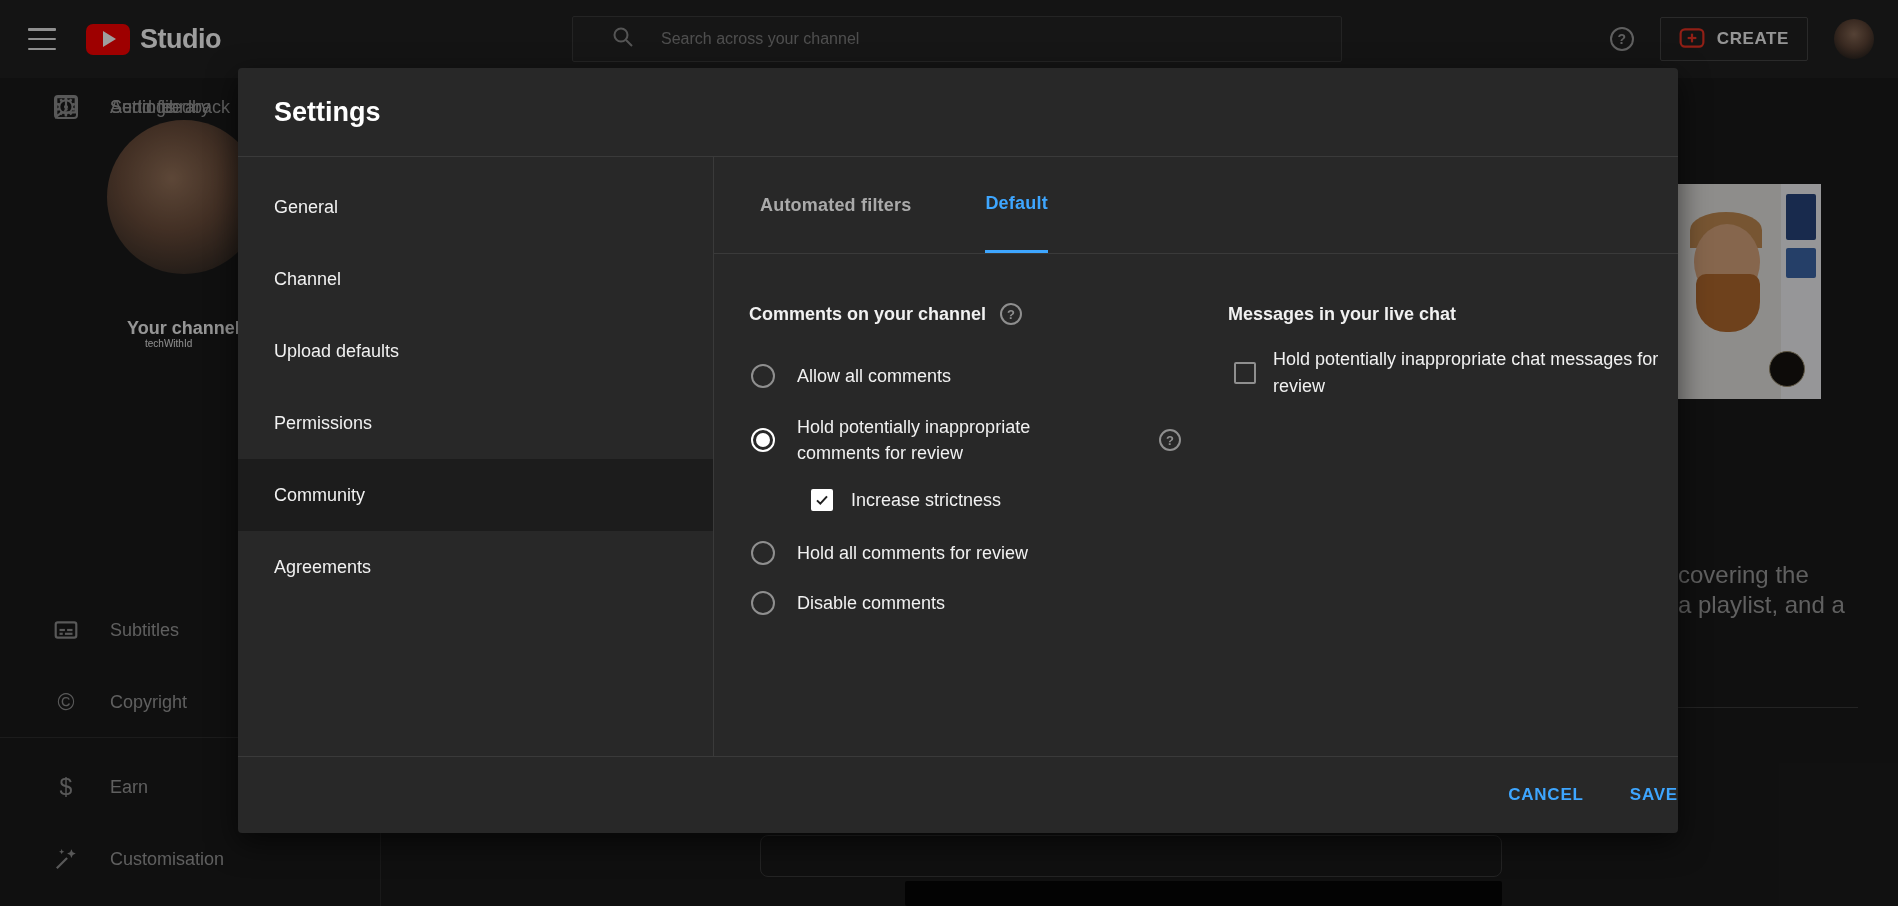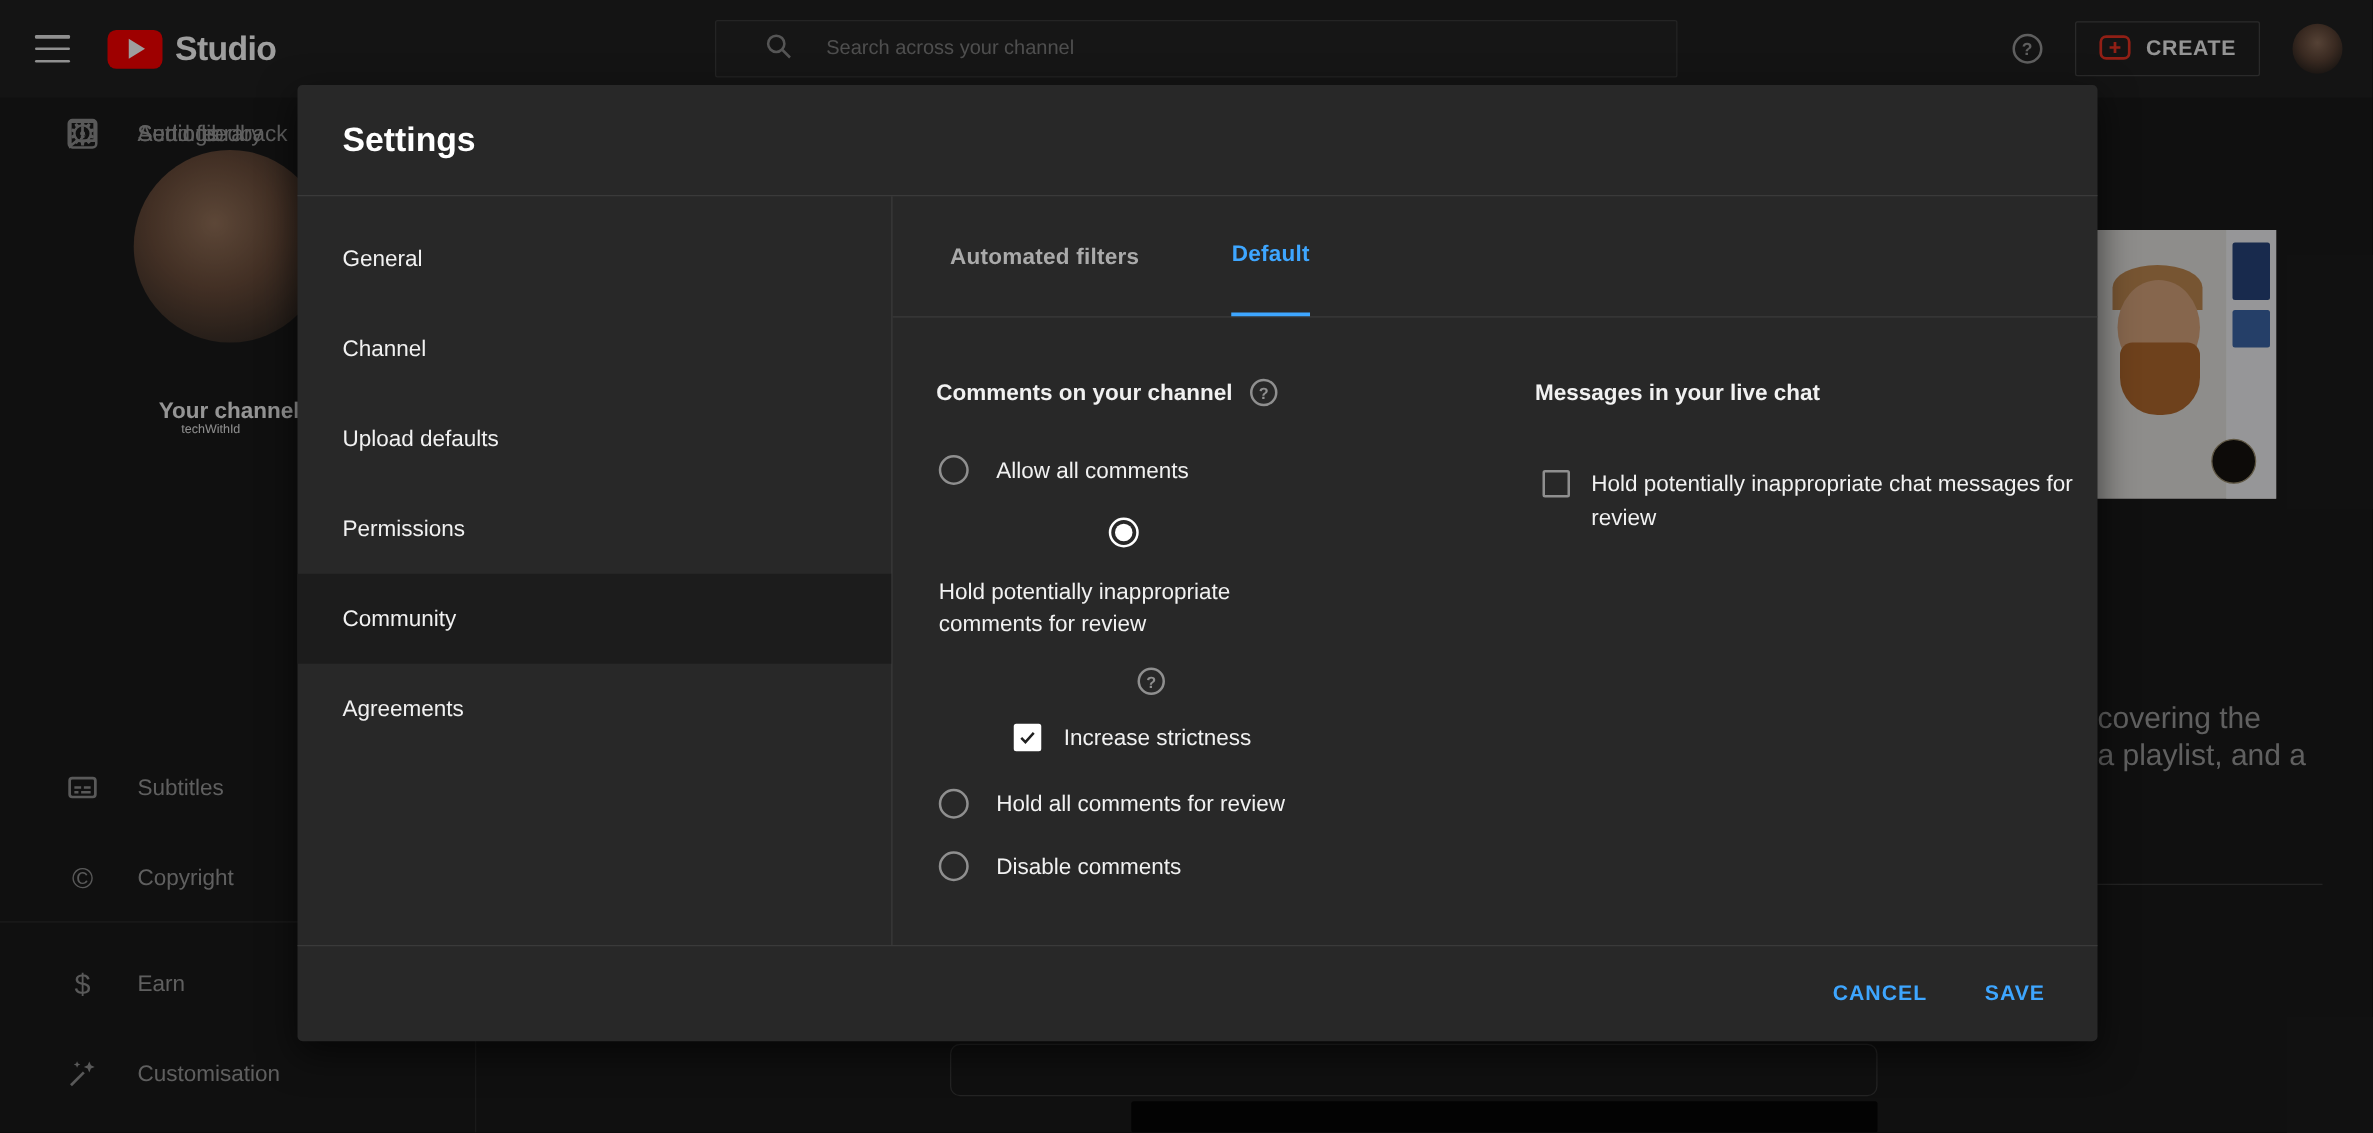--- a/index.html
+++ b/index.html
@@ -78,36 +78,36 @@
   .section { position:absolute; top:145px; }
   .section-left { left:35px; }
   .section-right { left:514px; }
   .sec-heading { display:flex; align-items:center; height:24px; color:#f1f1f1; font-size:18px; font-weight:700; }
   .sec-heading .help-circle { margin-left:14px; width:22px; height:22px; font-size:13px; border-color:#8f8f8f; color:#8f8f8f; font-weight:600; }
   .section-left .sec-heading { margin-bottom:36px; }
   .section-right .sec-heading { margin-bottom:20px; }
 
   .opt-row { display:flex; align-items:center; padding-left:2px; gap:22px; }
   .row1 { height:28px; margin-bottom:24px; }
-  .row2 { min-height:52px; margin-bottom:20px;flex-direction:column; }
+  .row2 { min-height:52px; margin-bottom:20px; }
   .row3 { height:28px; margin-bottom:22px; }
   .row4 { height:28px; }
   .radio { width:24px; height:24px; border:2px solid #8f8f8f; border-radius:50%; position:relative; flex-shrink:0; cursor:pointer; }
   .radio.selected { border-color:#fff; }
   .radio.selected::after { content:""; position:absolute; inset:3px; border-radius:50%; background:#fff; }
   .opt-label { color:#f1f1f1; font-size:18px; line-height:26px; }
   .w296 { max-width:296px; }
   .row2 .help-circle { margin-left:44px; width:22px; height:22px; font-size:13px; border-color:#8f8f8f; color:#8f8f8f; font-weight:600; }
   .strict-row { display:flex; align-items:center; gap:18px; margin-left:62px; height:28px; margin-bottom:25px; }
   .checkbox { width:22px; height:22px; border:2px solid #8f8f8f; border-radius:2px; flex-shrink:0; cursor:pointer; }
   .checkbox.checked { background:#fff; border-color:#fff; display:flex; align-items:center; justify-content:center; }
   .chat-row { display:flex; align-items:center; padding-left:6px; gap:17px; min-height:54px; }
-  .w400 { max-width:400px; line-height:27px;margin-top:28px; }
-
-  .mfooter { position:absolute; bottom:0; left:0; right:0; height:77px; border-top:1px solid #3a3a3a; display:flex; align-items:center; justify-content:flex-end; gap:46px; padding-right:42px; }
+  .w400 { max-width:400px; line-height:27px; }
+
+  .mfooter { position:absolute; bottom:0; left:0; right:0; height:77px; border-top:1px solid #3a3a3a; display:flex; align-items:center; justify-content:flex-end; gap:46px; }
   .txt-btn { background:transparent; border:none; color:#3ea6ff; font-size:17px; font-weight:600; letter-spacing:0.8px; font-family:inherit; cursor:pointer; }
 </style>
 </head>
 <body>
 
 <div id="screen">
 
   <div class="topbar">
     <div class="hamburger">
         <span></span>

